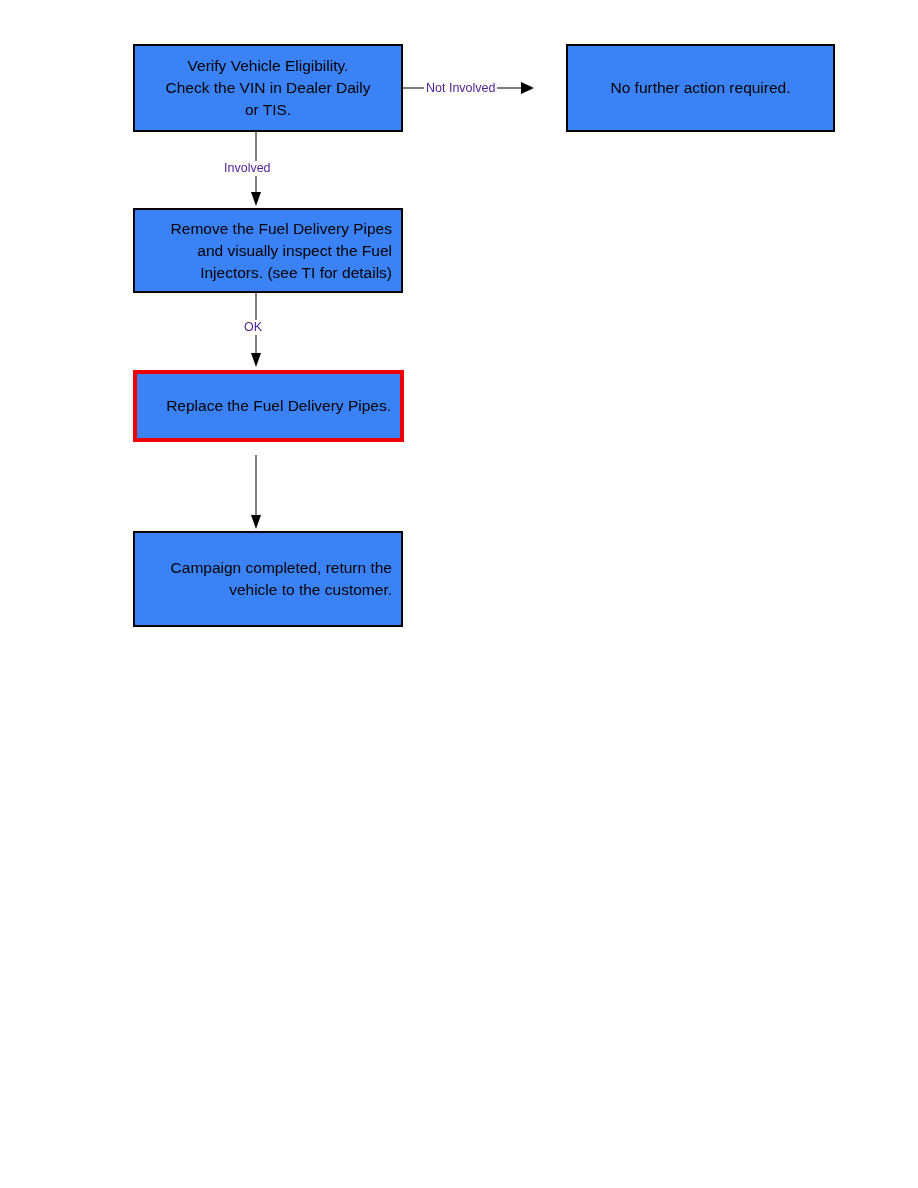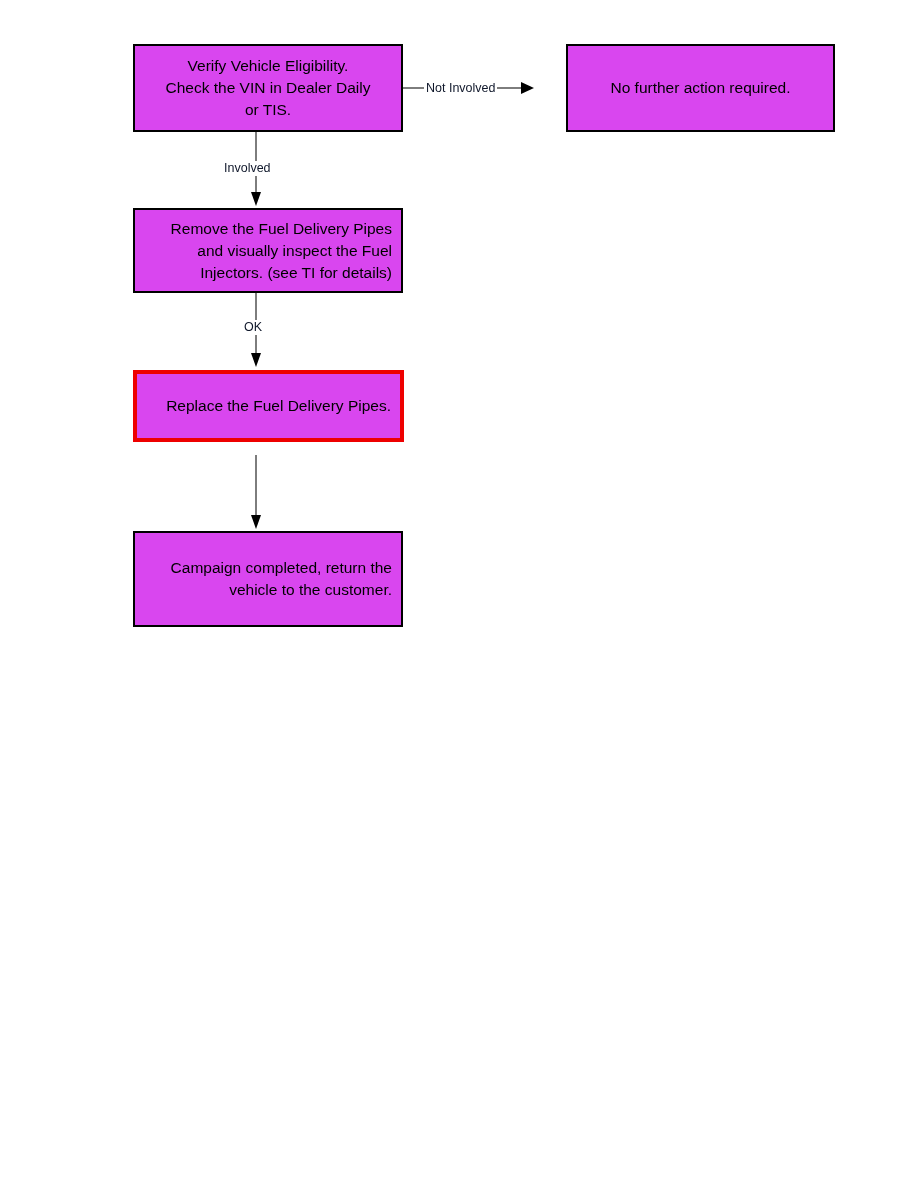--- a/index.html
+++ b/index.html
@@ -23,21 +23,21 @@
     left: 0;
     top: 0;
     width: 918px;
     height: 1188px;
   }
 
   
   .node {
     position: absolute;
     box-sizing: border-box;
-    background: #d946ef;
+    background: #3b82f6;
     border: 2px solid #000000;
     display: flex;
     flex-direction: column;
     justify-content: center;
     font-size: 15.5px;
     line-height: 22px;
     color: #000000;
   }
   .node .node-text {
     display: block;
@@ -90,21 +90,21 @@
     border-top: 6px solid transparent;
     border-bottom: 6px solid transparent;
     border-left: 13px solid #000000;
   }
 
   
   .edge-label {
     position: absolute;
     font-size: 12.5px;
     line-height: 15px;
-    color: #0f172a;
+    color: #4c1d95;
     background: #ffffff;
     white-space: nowrap;
   }
   #edge-label-not-involved { left: 424px; top: 81px; padding: 0 2px; }
   #edge-label-involved     { left: 224px; top: 161px; text-align: right; }
   #edge-label-ok           { left: 244px; top: 320px; text-align: left; }
 </style>
 </head>
 <body>
 

